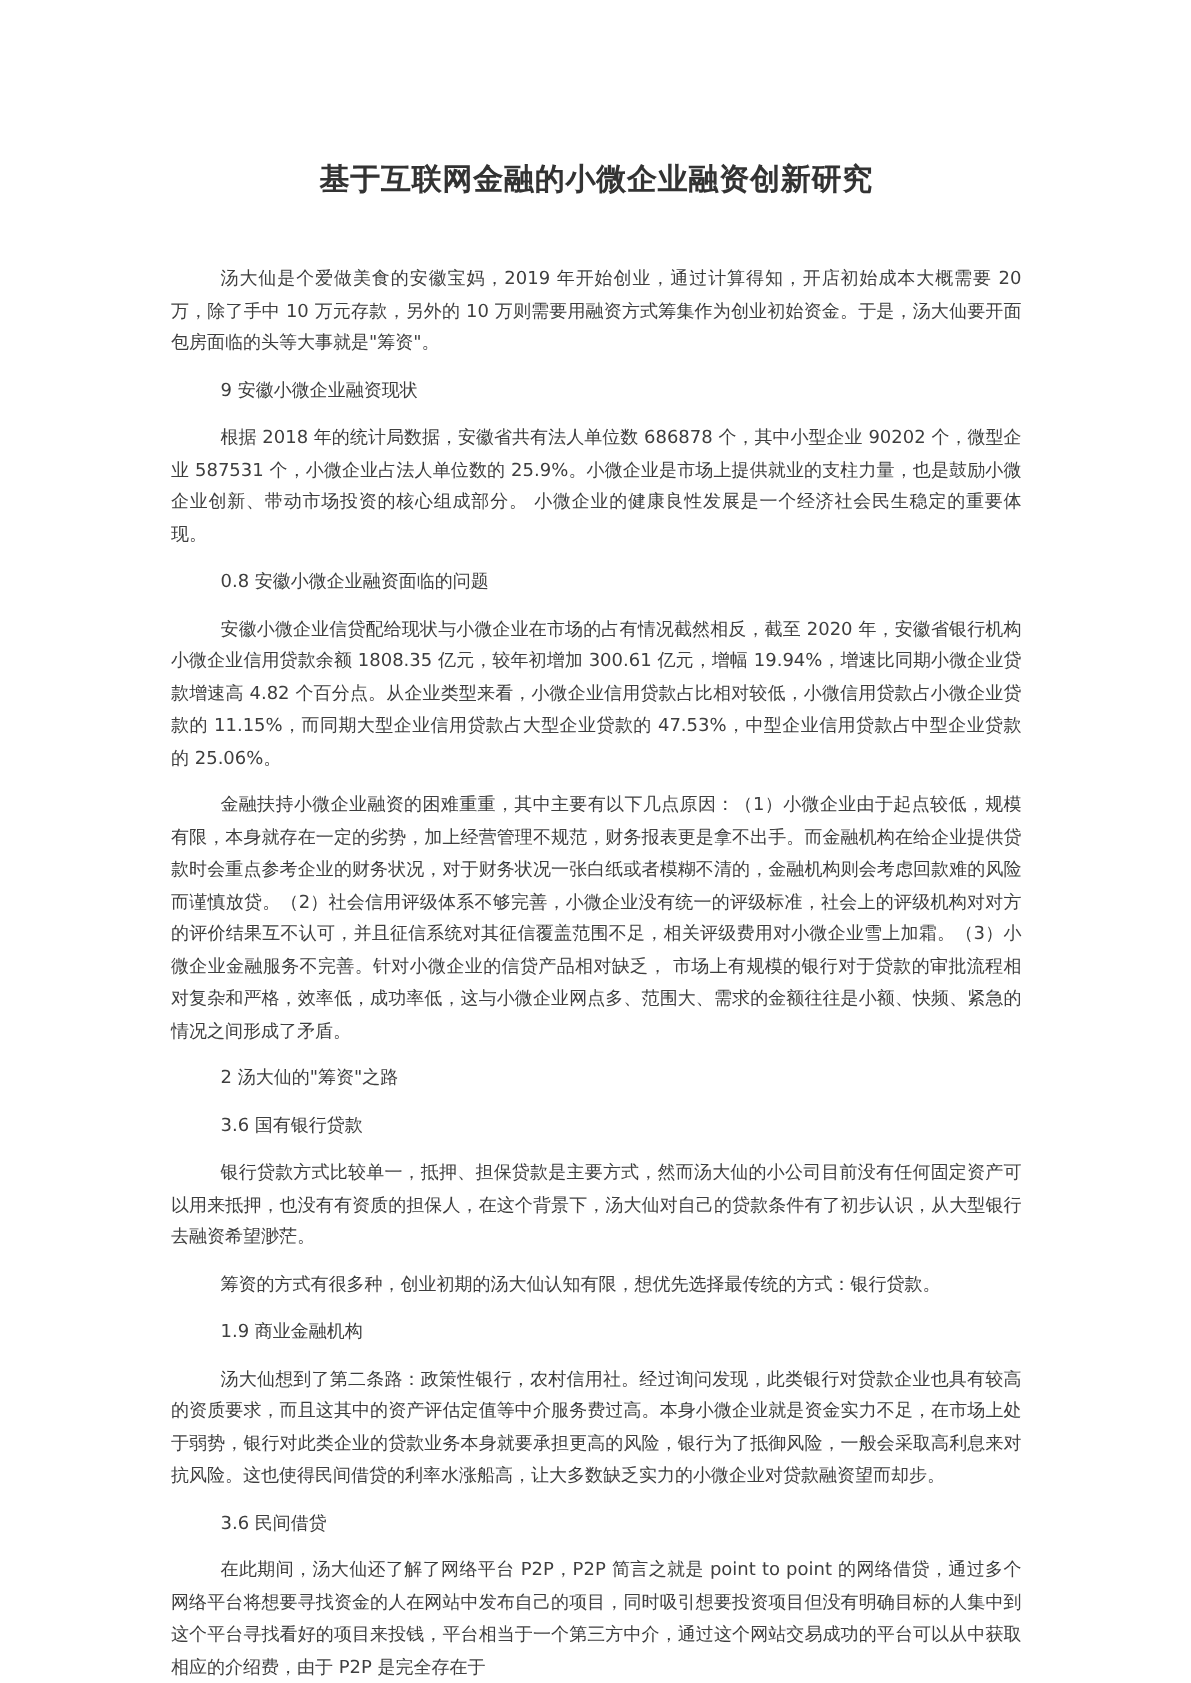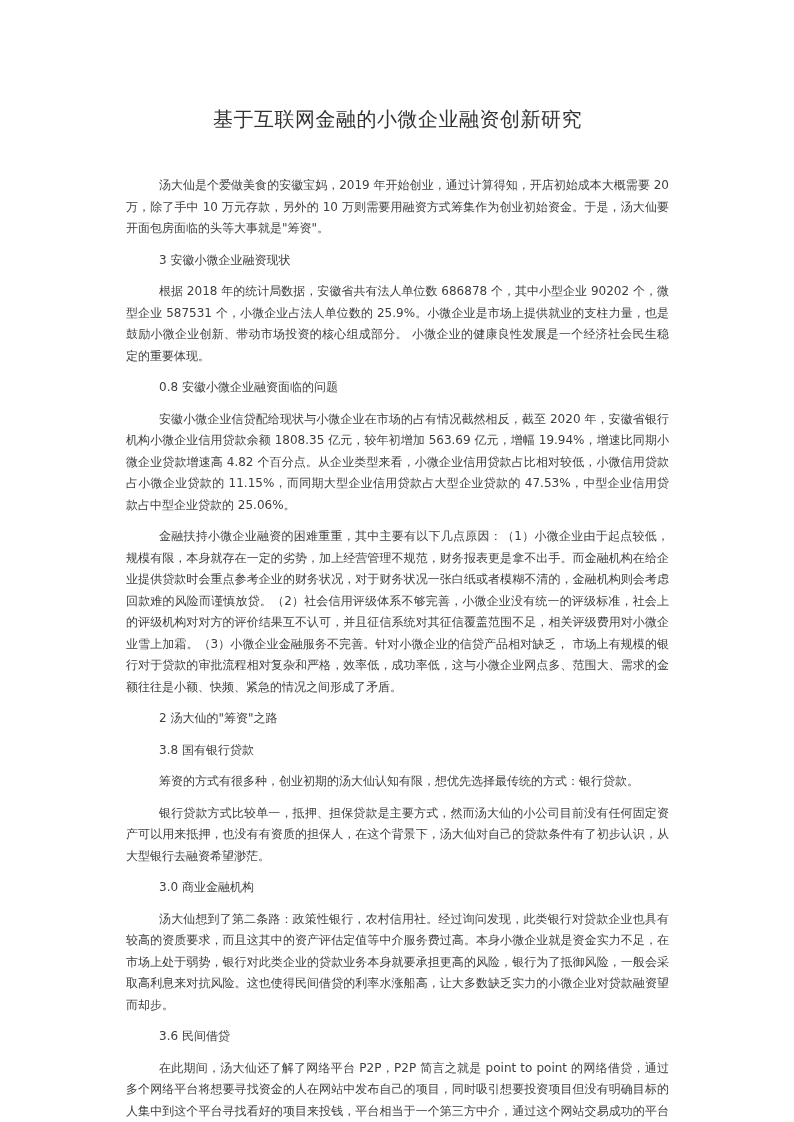--- a/index.html
+++ b/index.html
@@ -16,66 +16,66 @@
     padding: 106px 109px 0 110px;
     background: #ffffff;
     overflow: hidden;
     font-family: "DejaVu Sans", "Liberation Sans", sans-serif;
     color: #3e3e3e;
   }
   .doc-title {
     margin: 0 0 43px 0;
     font-size: 20px;
     line-height: 26px;
-    font-weight: normal;
+    font-weight: bold;
     text-align: center;
     color: #333333;
     letter-spacing: 0.5px;
   }
   .block {
-    margin: 10px 16px;
+    margin: 10px 4px;
     font-size: 12px;
     line-height: 21.5px;
     text-align: justify;
     text-indent: 33px;
     word-break: break-all;
   }
   .heading {
     text-align: left;
   }
 </style>
 </head>
 <body>
 
 <div class="page">
 
   <h1 class="doc-title">基于互联网金融的小微企业融资创新研究</h1>
 
   <p class="block">汤大仙是个爱做美食的安徽宝妈，2019 年开始创业，通过计算得知，开店初始成本大概需要 20 万，除了手中 10 万元存款，另外的 10 万则需要用融资方式筹集作为创业初始资金。于是，汤大仙要开面包房面临的头等大事就是"筹资"。</p>
 
-  <p class="block heading">3 安徽小微企业融资现状</p>
+  <p class="block heading">9 安徽小微企业融资现状</p>
 
 
   <p class="block">根据 2018 年的统计局数据，安徽省共有法人单位数 686878 个，其中小型企业 90202 个，微型企业 587531 个，小微企业占法人单位数的 25.9%。小微企业是市场上提供就业的支柱力量，也是鼓励小微企业创新、带动市场投资的核心组成部分。 小微企业的健康良性发展是一个经济社会民生稳定的重要体现。</p>
 
   <p class="block heading">0.8 安徽小微企业融资面临的问题</p>
 
-  <p class="block">安徽小微企业信贷配给现状与小微企业在市场的占有情况截然相反，截至 2020 年，安徽省银行机构小微企业信用贷款余额 1808.35 亿元，较年初增加 563.69 亿元，增幅 19.94%，增速比同期小微企业贷款增速高 4.82 个百分点。从企业类型来看，小微企业信用贷款占比相对较低，小微信用贷款占小微企业贷款的 11.15%，而同期大型企业信用贷款占大型企业贷款的 47.53%，中型企业信用贷款占中型企业贷款的 25.06%。</p>
+  <p class="block">安徽小微企业信贷配给现状与小微企业在市场的占有情况截然相反，截至 2020 年，安徽省银行机构小微企业信用贷款余额 1808.35 亿元，较年初增加 300.61 亿元，增幅 19.94%，增速比同期小微企业贷款增速高 4.82 个百分点。从企业类型来看，小微企业信用贷款占比相对较低，小微信用贷款占小微企业贷款的 11.15%，而同期大型企业信用贷款占大型企业贷款的 47.53%，中型企业信用贷款占中型企业贷款的 25.06%。</p>
 
   <p class="block">金融扶持小微企业融资的困难重重，其中主要有以下几点原因：（1）小微企业由于起点较低，规模有限，本身就存在一定的劣势，加上经营管理不规范，财务报表更是拿不出手。而金融机构在给企业提供贷款时会重点参考企业的财务状况，对于财务状况一张白纸或者模糊不清的，金融机构则会考虑回款难的风险而谨慎放贷。（2）社会信用评级体系不够完善，小微企业没有统一的评级标准，社会上的评级机构对对方的评价结果互不认可，并且征信系统对其征信覆盖范围不足，相关评级费用对小微企业雪上加霜。（3）小微企业金融服务不完善。针对小微企业的信贷产品相对缺乏， 市场上有规模的银行对于贷款的审批流程相对复杂和严格，效率低，成功率低，这与小微企业网点多、范围大、需求的金额往往是小额、快频、紧急的情况之间形成了矛盾。</p>
 
   <p class="block heading">2 汤大仙的"筹资"之路</p>
 
-  <p class="block heading">3.8 国有银行贷款</p>
+  <p class="block heading">3.6 国有银行贷款</p>
+
+  <p class="block">银行贷款方式比较单一，抵押、担保贷款是主要方式，然而汤大仙的小公司目前没有任何固定资产可以用来抵押，也没有有资质的担保人，在这个背景下，汤大仙对自己的贷款条件有了初步认识，从大型银行去融资希望渺茫。</p>
 
   <p class="block">筹资的方式有很多种，创业初期的汤大仙认知有限，想优先选择最传统的方式：银行贷款。</p>
 
-  <p class="block">银行贷款方式比较单一，抵押、担保贷款是主要方式，然而汤大仙的小公司目前没有任何固定资产可以用来抵押，也没有有资质的担保人，在这个背景下，汤大仙对自己的贷款条件有了初步认识，从大型银行去融资希望渺茫。</p>
-
-  <p class="block heading">3.0 商业金融机构</p>
+  <p class="block heading">1.9 商业金融机构</p>
 
   <p class="block">汤大仙想到了第二条路：政策性银行，农村信用社。经过询问发现，此类银行对贷款企业也具有较高的资质要求，而且这其中的资产评估定值等中介服务费过高。本身小微企业就是资金实力不足，在市场上处于弱势，银行对此类企业的贷款业务本身就要承担更高的风险，银行为了抵御风险，一般会采取高利息来对抗风险。这也使得民间借贷的利率水涨船高，让大多数缺乏实力的小微企业对贷款融资望而却步。</p>
 
   <p class="block heading">3.6 民间借贷</p>
 
   <p class="block">在此期间，汤大仙还了解了网络平台 P2P，P2P 简言之就是 point to point 的网络借贷，通过多个网络平台将想要寻找资金的人在网站中发布自己的项目，同时吸引想要投资项目但没有明确目标的人集中到这个平台寻找看好的项目来投钱，平台相当于一个第三方中介，通过这个网站交易成功的平台可以从中获取相应的介绍费，由于 P2P 是完全存在于</p>
 
 </div>
 
 </body></html>

